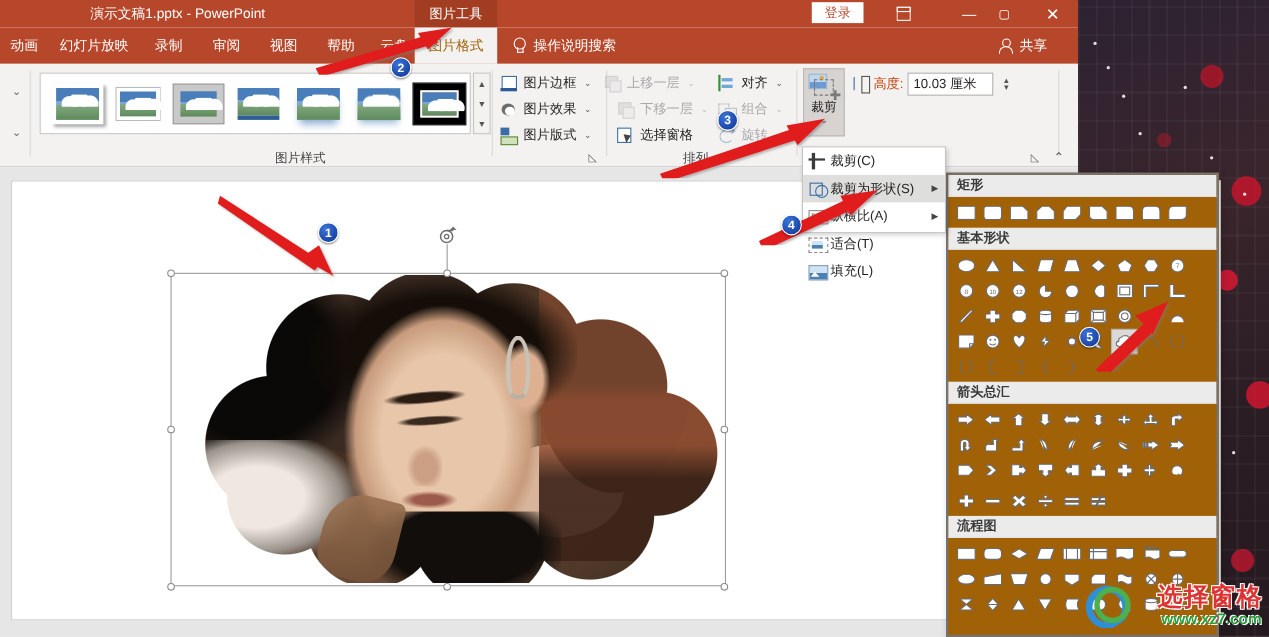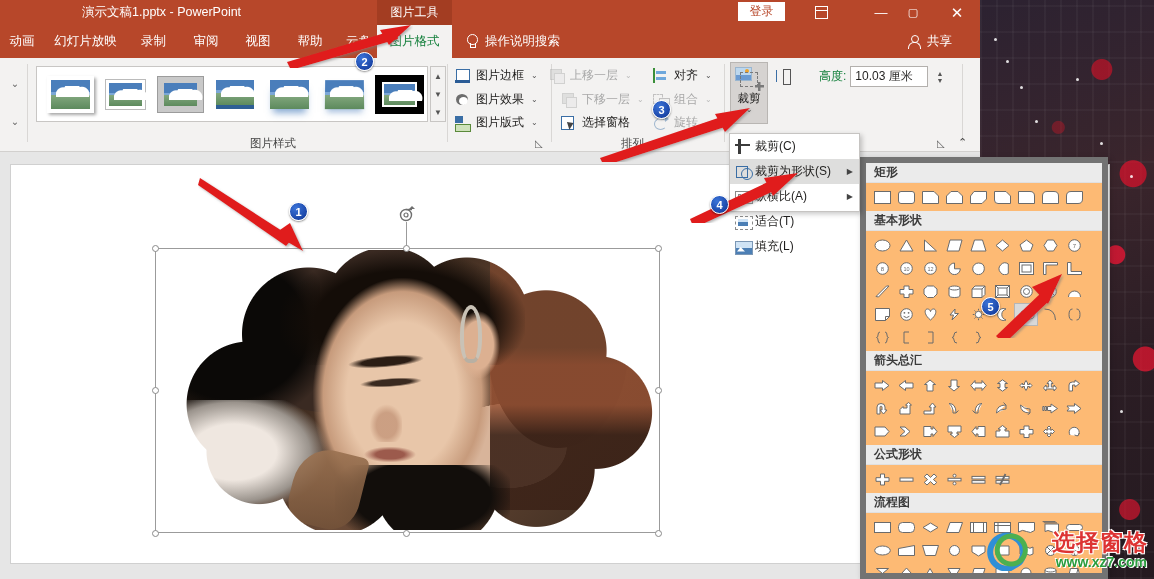--- a/index.html
+++ b/index.html
@@ -71,21 +71,21 @@
     position: absolute; left: 0; top: 25px; width: 980px; height: 33px;
     background: #b7472a;
   }
   .tab {
     position: absolute; top: 0; height: 33px;
     display: flex; align-items: center; justify-content: center;
     color: #fff; font-size: 12.5px; white-space: nowrap; cursor: pointer;
     padding: 0 6px;
   }
   .tab.active {
-    background: #f3f2f1; color: #15803d;
+    background: #f3f2f1; color: #a16207;
   }
   .search-tell {
     position: absolute; left: 465px; top: 0; height: 33px;
     display: flex; align-items: center; gap: 7px; color: #fff; font-size: 12.5px;
     cursor: pointer;
   }
   .share-btn {
     position: absolute; left: 908px; top: 0; height: 33px;
     display: flex; align-items: center; gap: 5px; color: #fff; font-size: 12.5px;
     cursor: pointer;
@@ -226,21 +226,21 @@
   .crop-big .lbl { font-size: 11.5px; color: #201f1e; line-height: 13px; }
   .crop-big .dd  { font-size: 8px; color: #444; line-height: 10px; }
 
   .size-row { position: absolute; display: flex; align-items: center; gap: 4px; }
   .size-ic { width: 16px; height: 15px; position: relative; }
   .size-ic.h::before{content:"";position:absolute;left:9px;top:0;width:6px;height:14px;border:1.2px solid #555;}
   .size-ic.h::after{content:"";position:absolute;left:2px;top:1px;width:0;height:12px;border-left:1.4px solid #3a6ea5;
     box-shadow: -3px 0 0 -2.3px #3a6ea5;}
   .size-ic.w::before{content:"";position:absolute;left:1px;top:1px;width:14px;height:5px;border:1.2px solid #555;}
   .size-ic.w::after{content:"";position:absolute;left:1px;top:9px;width:14px;height:0;border-top:1.4px solid #3a6ea5;}
-  .size-lbl { font-size: 12px; color: #15803d; margin-left: 25px; }
+  .size-lbl { font-size: 12px; color: #c2410c; }
   .size-box {
     width: 78px; height: 21px; background: #fff; border: 1px solid #b3b0ad;
     display: flex; align-items: center; padding: 0 4px; font-size: 12px; color: #201f1e;
   }
   .spin {
     width: 13px; height: 21px; display: flex; flex-direction: column;
     align-items: center; justify-content: center; font-size: 7px; color: #555;
     cursor: pointer; margin-left: 1px;
   }
   .dialog-launcher {
@@ -274,21 +274,21 @@
      background:#fff;clip-path:polygon(0 100%,45% 25%,100% 100%);}
   .cm-ic.fit::before{content:"";position:absolute;left:2px;top:3px;width:16px;height:12px;
      border:1.2px dashed #8a8a8a;}
   .cm-ic.fit::after{content:"";position:absolute;left:5px;top:6px;width:10px;height:7px;
      background:linear-gradient(180deg,#cfe3f5 0 50%, #4c7fb5 50% 100%);}
   .cm-arrow { position: absolute; right: 6px; font-size: 8px; color: #444; }
 
   
   .shapes-panel {
     position: absolute; left: 860px; top: 157px; width: 248px; height: 422px;
-    background: #fdba74; border: 6px solid #737373;
+    background: #a16207; border: 2px solid #737373;
     box-shadow: 2px 2px 6px rgba(0,0,0,.22); z-index: 29; overflow: hidden;
   }
   .sp-header {
     height: 20px; background: #ebebeb; border-bottom: 1px solid #e0e0e0;
     display: flex; align-items: center; padding-left: 8px;
     font-size: 12px; font-weight: bold; color: #3b3b3b;
   }
   .sp-row { display: flex; flex-wrap: wrap; padding: 3px 4px 2px 4px; }
   .sp-cell {
     width: 24px; height: 23px; display: flex; align-items: center;
@@ -1118,21 +1118,20 @@
             <path d="M6 1 L8 3 H7 V5 H9 V4 L11.5 6.5 L9 9 V8 H7 V10 H8 L6 12 L4 10 H5 V8 H3 V9 L0.5 6.5 L3 4 V5 H5 V3 H4 Z" fill="#fff" stroke="#6b6b6b"></path>
           </svg>
         </div>
       <div class="sp-cell">
           <svg width="14" height="13">
             <path d="M10.5 11 A5 5 0 1 0 3 10 M10.5 11 L12.5 8 M10.5 11 L7.5 10" fill="#fff" stroke="#6b6b6b"></path>
           </svg>
         </div>
     </div>
 
-    <div class="sp-header">公式形状</div>
     <div class="sp-row">
       <div class="sp-cell">
           <svg width="15" height="13">
             <path d="M5.5 1 H9.5 V4.7 H14 V8.3 H9.5 V12 H5.5 V8.3 H1 V4.7 H5.5 Z" fill="#fff" stroke="#6b6b6b"></path>
           </svg>
         </div>
       <div class="sp-cell">
           <svg width="15" height="13">
             <rect x="1" y="5" width="13" height="3.2" fill="#fff" stroke="#6b6b6b"></rect>
           </svg>

